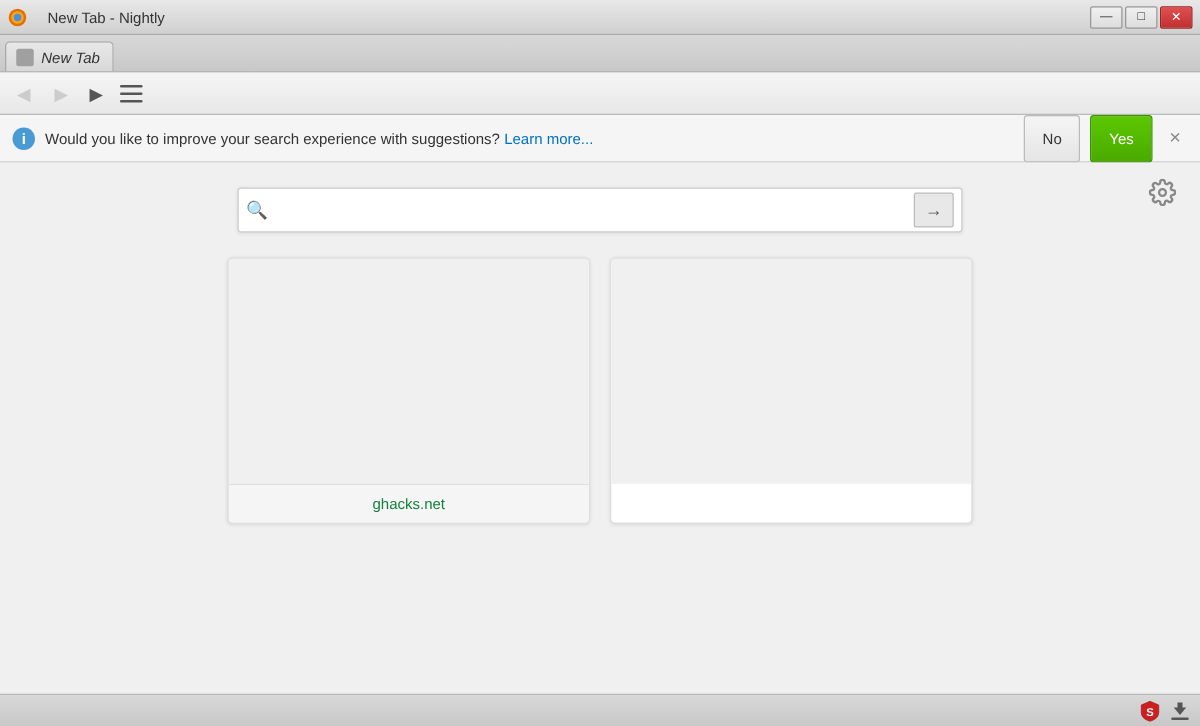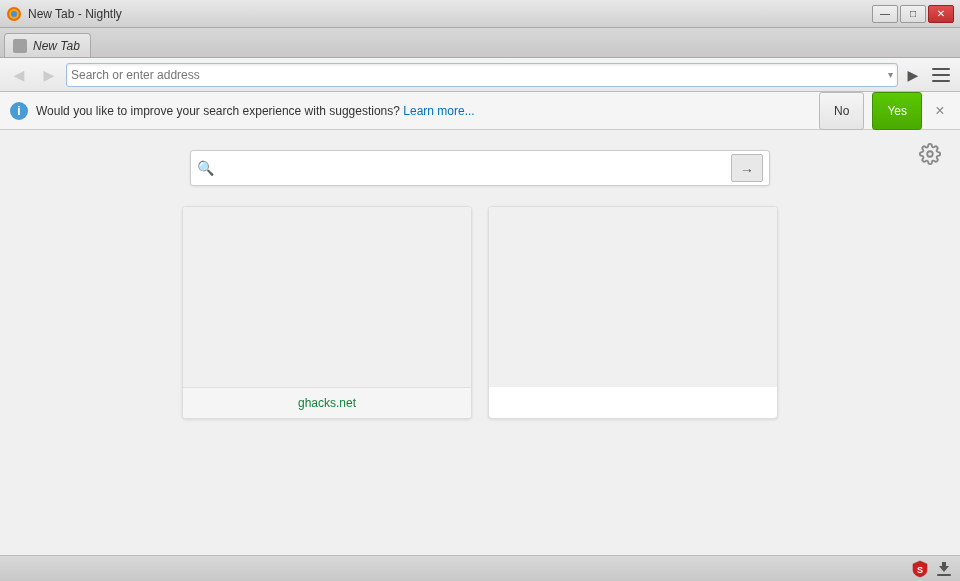--- a/index.html
+++ b/index.html
@@ -20,21 +20,21 @@
       justify-content: space-between;
       background: linear-gradient(to bottom, #e8e8e8, #d0d0d0);
       height: 28px;
       padding: 0 6px;
       border-bottom: 1px solid #aaa;
       user-select: none;
     }
     .title-bar-left {
       display: flex;
       align-items: center;
-      gap: 6px;
+      gap: 16px;
     }
     .title-bar-icon {
       width: 16px;
       height: 16px;
     }
     .title-bar-title {
       font-size: 12px;
       color: #333;
     }
     .title-bar-buttons {
@@ -390,26 +390,20 @@
   </div>
 </div>
 
 <div class="nav-bar">
   <button class="nav-btn disabled">
     <span>◀</span>
   </button>
   <button class="nav-btn disabled">
     <span>▶</span>
   </button>
-  <div class="address-bar-wrapper">
-    <input class="address-bar" type="text" placeholder="Search or enter address" style="">
-    <div class="address-bar-end">
-      <span class="addr-dropdown">▾</span>
-    </div>
-  </div>
   <button class="nav-go-btn">
     <span>▶</span>
   </button>
   <button class="hamburger-btn">
     <div class="hamburger-line"></div>
     <div class="hamburger-line"></div>
     <div class="hamburger-line"></div>
   </button>
 </div>
 

